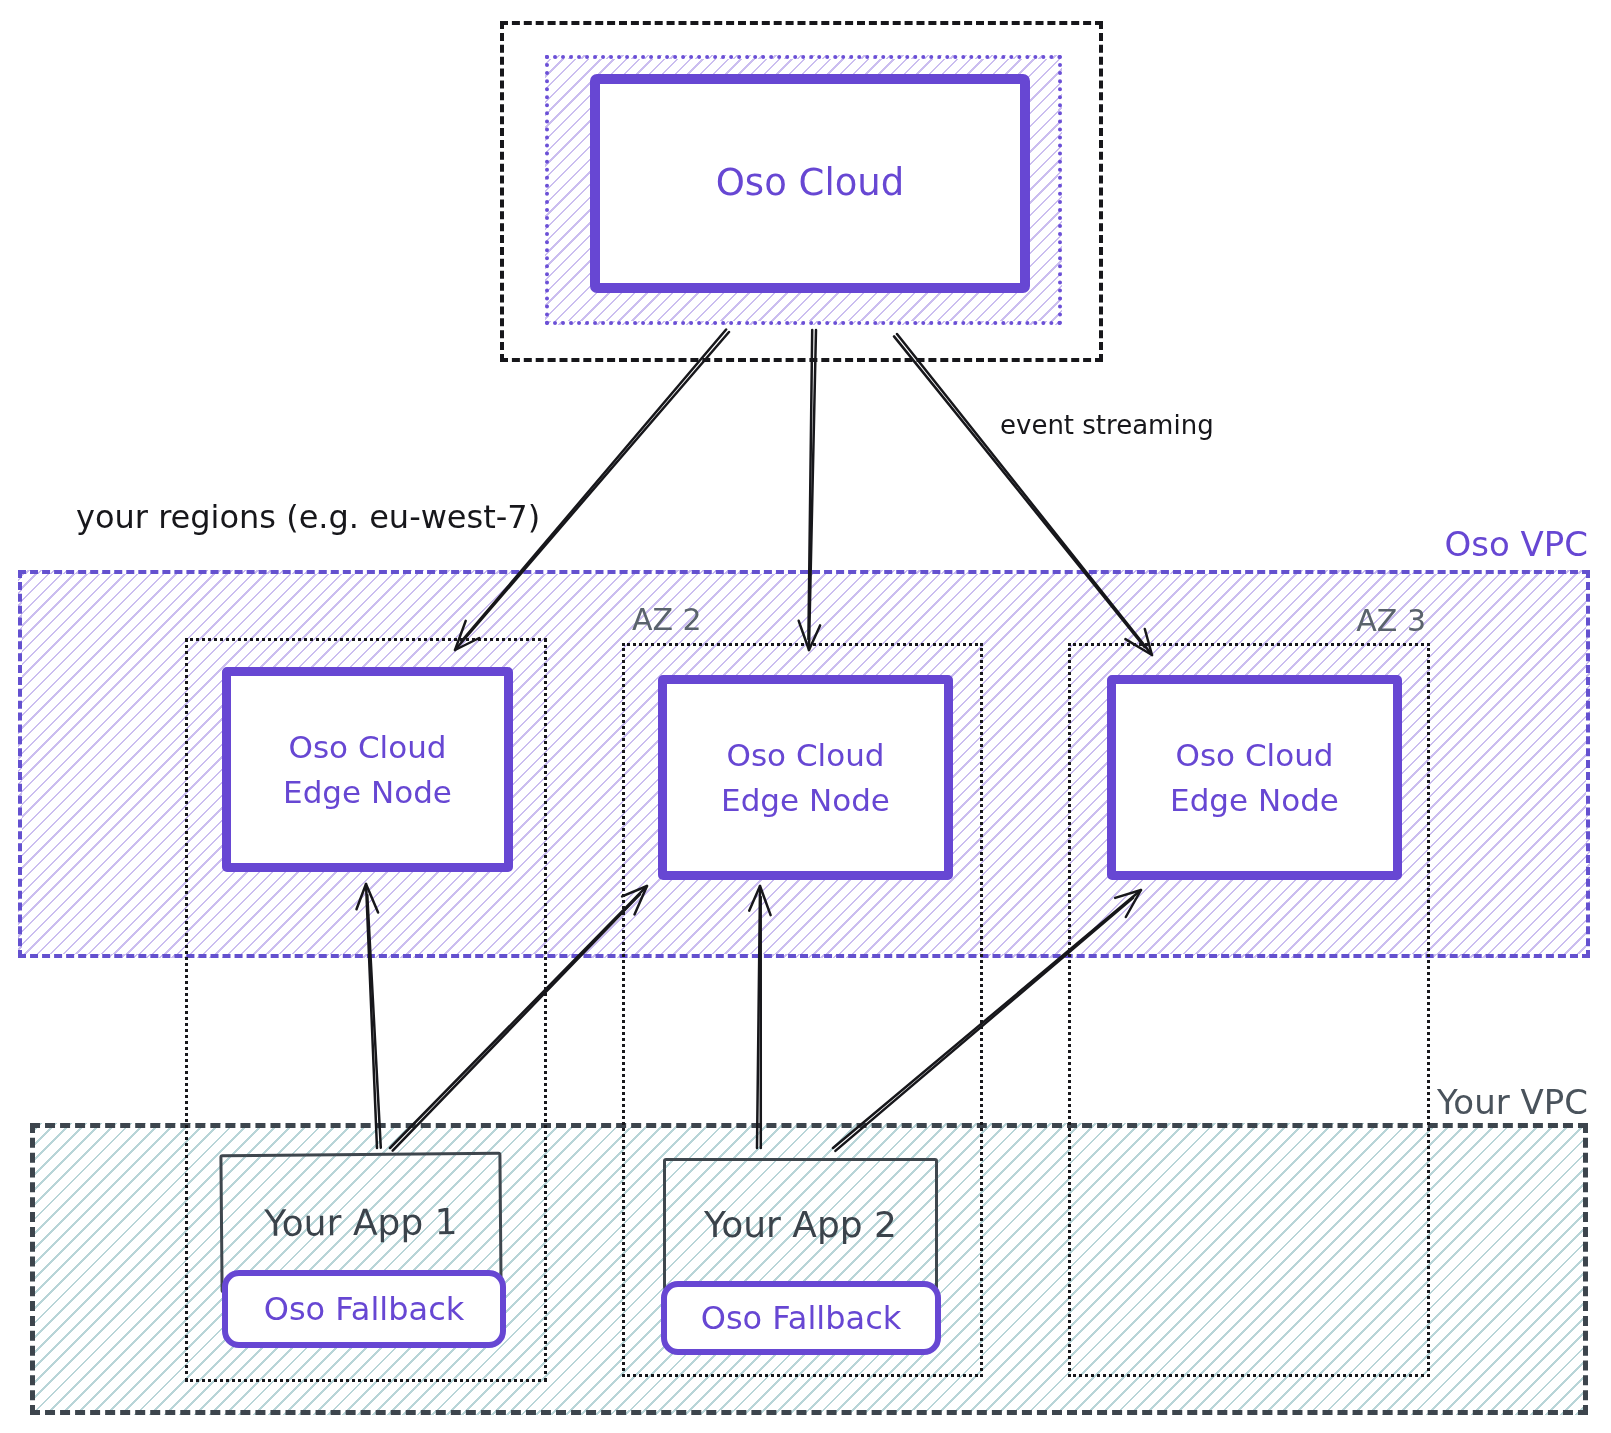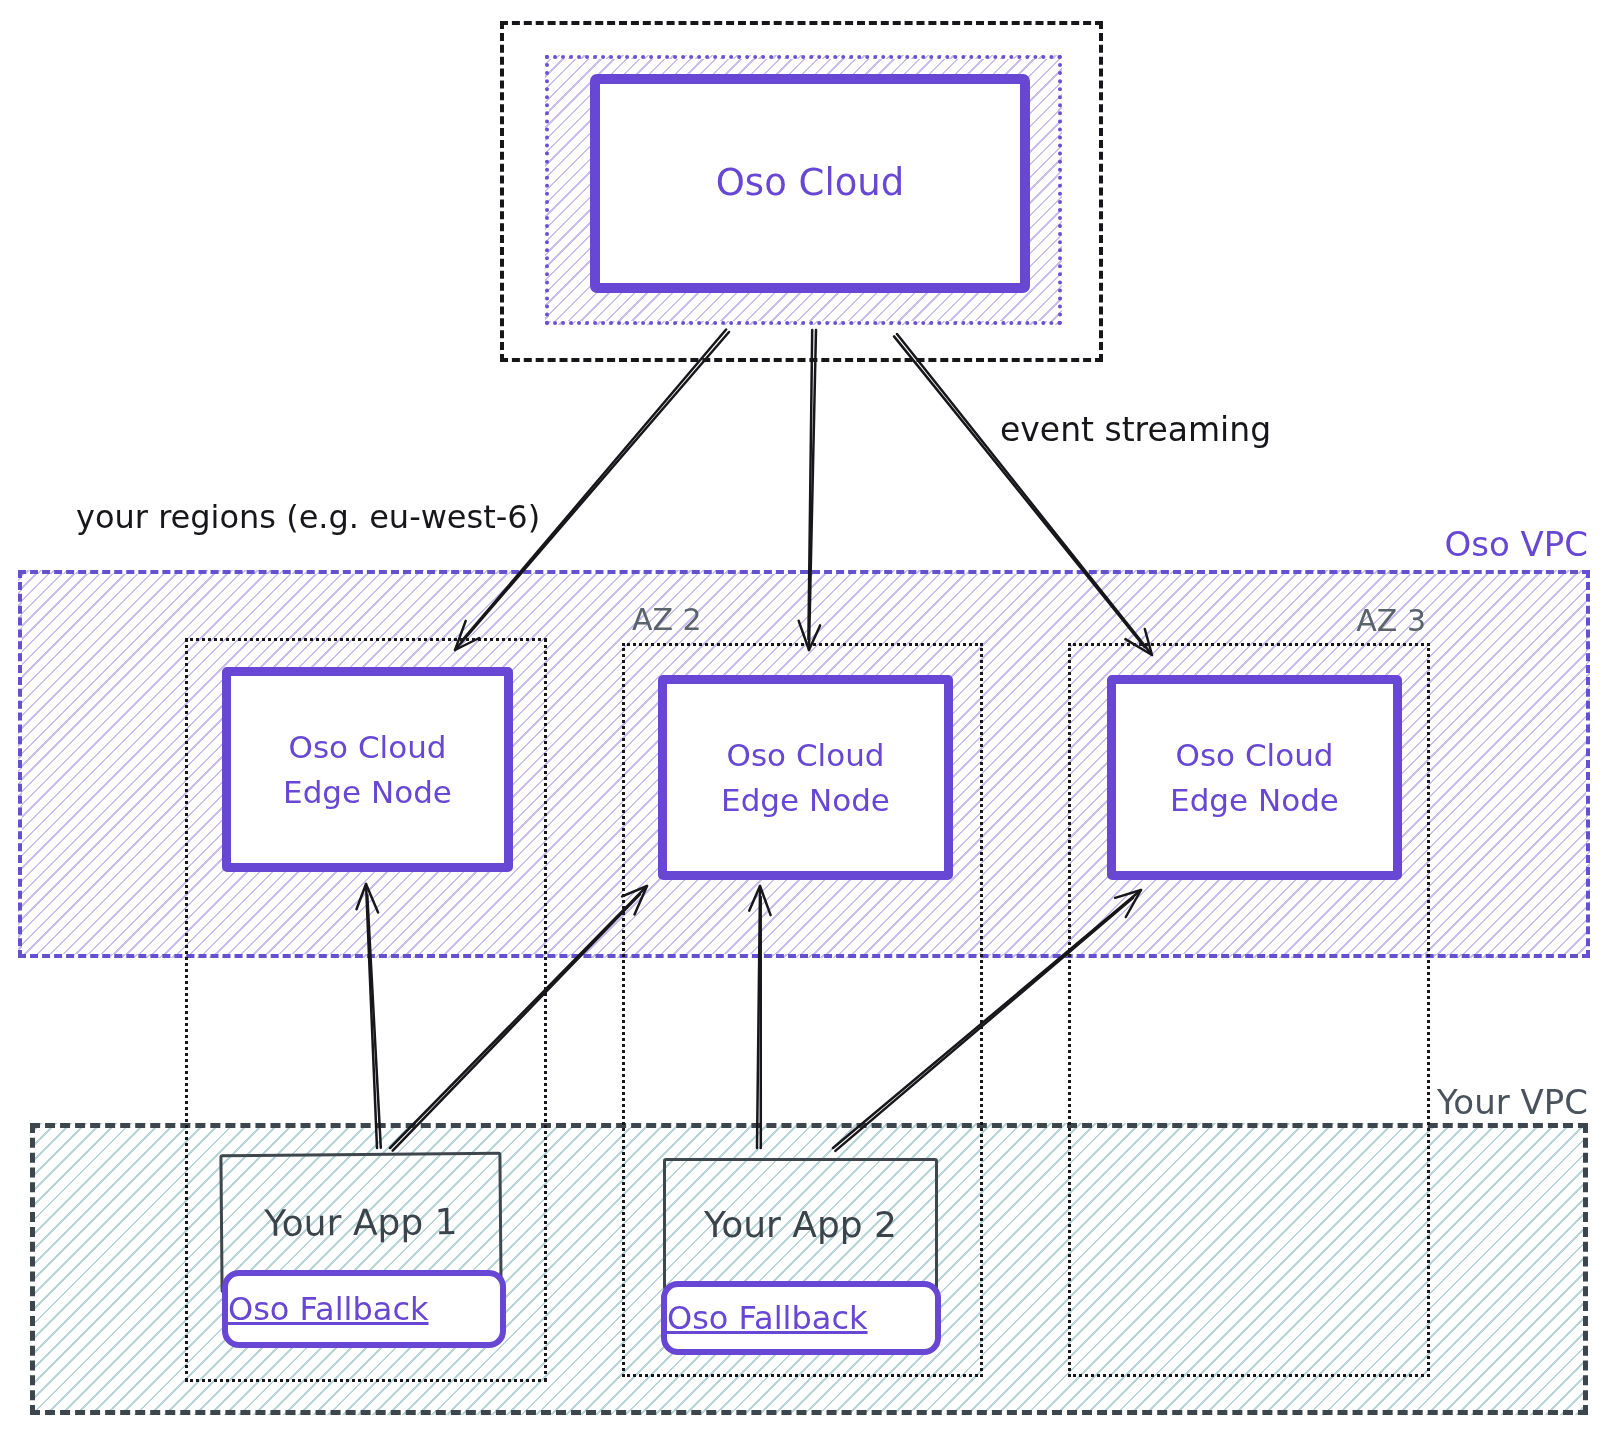--- a/index.html
+++ b/index.html
@@ -29,21 +29,21 @@
     border:4px dashed #17171b;z-index:2;}
   .cp-inner{left:545px;top:55px;width:517px;height:270px;
     border:4px dotted #6b50d6;z-index:2;}
   .cp-box{left:590px;top:74px;width:440px;height:219px;
     border:10px solid #6747d3;border-radius:7px;background:#ffffff;
     display:flex;flex-direction:column;align-items:center;justify-content:center;
     color:#6747d3;font-size:37px;line-height:1.42;z-index:4;text-align:center;}
 
   
   .lbl{white-space:nowrap;z-index:3;}
-  .lbl-event{left:1000px;top:410px;font-size:33px;color:#17171b;}
+  .lbl-event{left:1000px;top:410px;font-size:26px;color:#17171b;}
   .lbl-regions{left:76px;top:498px;font-size:32px;color:#17171b;}
   .lbl-oso-vpc{left:1388px;top:524px;width:200px;text-align:right;
     font-size:34px;color:#6747d3;}
   .lbl-your-vpc{left:1388px;top:1082px;width:200px;text-align:right;
     font-size:34px;color:#4a535c;}
   .lbl-zone{font-size:30px;color:#5a636c;}
   .lbl-az1{left:180px;top:596px;}
   .lbl-az2{left:632px;top:602px;}
   .lbl-az3{left:1226px;top:603px;width:200px;text-align:right;}
 
@@ -67,43 +67,43 @@
   .en2{left:658px;top:675px;width:295px;height:205px;}
   .en3{left:1107px;top:675px;width:295px;height:205px;}
 
   
   .app-box{border:3px solid #3f474e;border-radius:3px;background:transparent;
     display:flex;align-items:center;justify-content:center;
     color:#3b434b;font-size:36px;z-index:4;}
   .app1{left:220px;top:1153px;width:282px;height:139px;transform:rotate(-0.5deg);}
   .app2{left:663px;top:1158px;width:275px;height:132px;}
   .fallback{border:6px solid #6747d3;border-radius:17px;background:#ffffff;
-    display:flex;align-items:center;justify-content:flex-start;
-    color:#6747d3;font-size:32px;z-index:5;text-decoration:underline;}
+    display:flex;align-items:center;justify-content:center;
+    color:#6747d3;font-size:32px;z-index:5;}
   .fb1{left:222px;top:1270px;width:284px;height:78px;}
   .fb2{left:661px;top:1281px;width:280px;height:74px;}
 
   
   #arrows{position:absolute;left:0;top:0;width:1611px;height:1433px;
     z-index:6;pointer-events:none;}
   #arrows path{stroke:#17171b;stroke-width:2.5;fill:none;stroke-linecap:round;}
 </style>
 </head>
 <body>
 
 <div id="canvas">
 
   <div class="abs cp-outer"></div>
   <div class="abs cp-inner purple-hatch"></div>
   <div class="abs cp-box">
     <div>Oso Cloud</div>
   </div>
 
   <div class="abs lbl lbl-event">event streaming</div>
-  <div class="abs lbl lbl-regions">your regions (e.g. eu-west-6)</div>
+  <div class="abs lbl lbl-regions">your regions (e.g. eu-west-7)</div>
 
   <div class="abs lbl lbl-oso-vpc">Oso VPC</div>
   <div class="abs oso-vpc purple-hatch"></div>
 
   <div class="abs lbl lbl-zone lbl-az2">AZ 2</div>
   <div class="abs lbl lbl-zone lbl-az3">AZ 3</div>
   <div class="abs az az1"></div>
   <div class="abs az az2"></div>
   <div class="abs az az3"></div>
 

